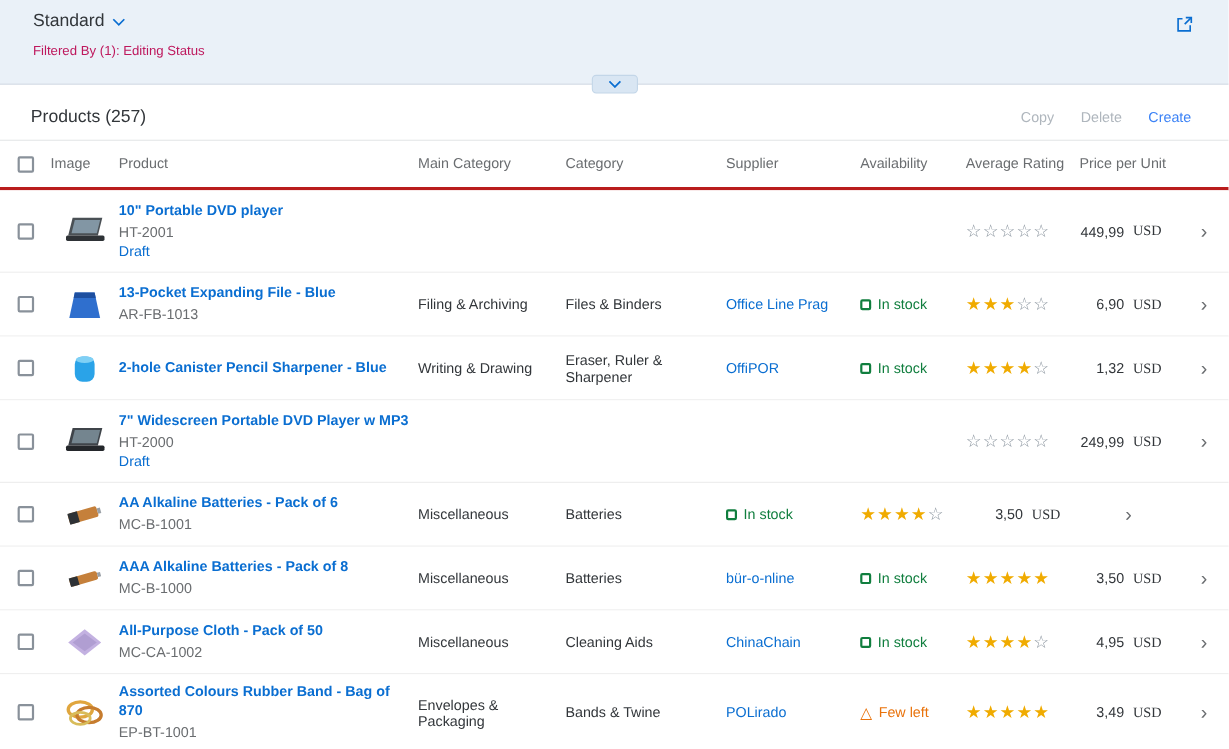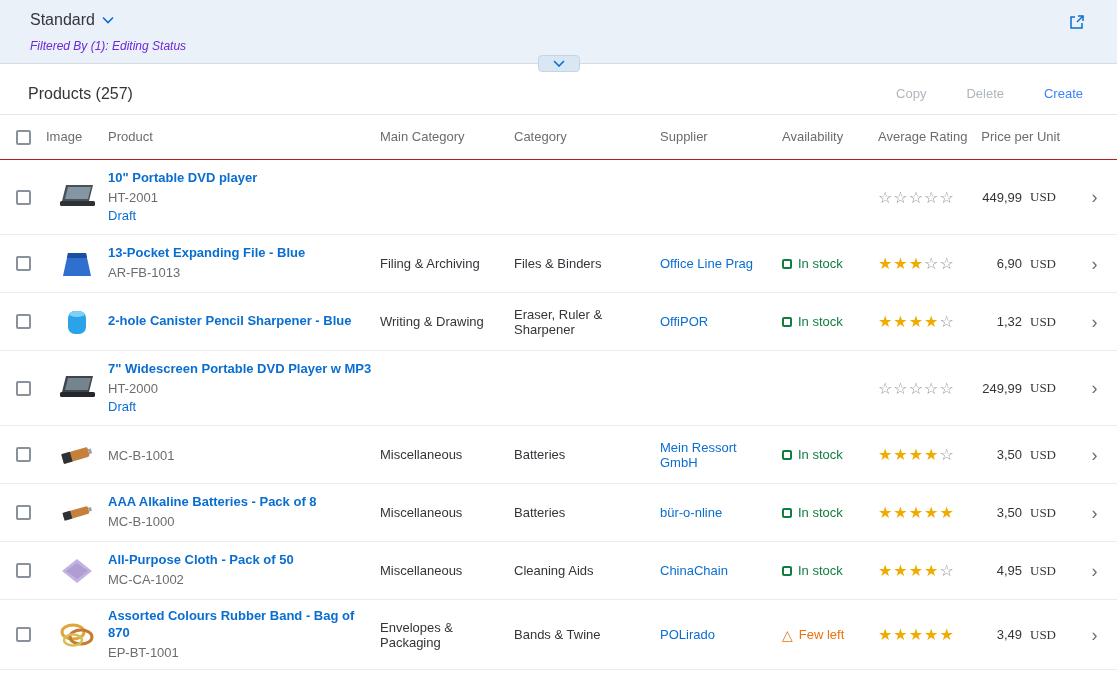--- a/index.html
+++ b/index.html
@@ -5,32 +5,32 @@
   * { box-sizing: border-box; }
   html,body { margin:0; padding:0; }
   body {
     width:1117px; height:681px; overflow:hidden;
     font-family:"Liberation Sans", sans-serif;
     background:#fff; color:#32363a; font-size:13px;
   }
 
   
   .filter-bar {
-    position:relative; height:64px;
+    position:relative; height:77px;
     background:#eaf1f8;
     border-bottom:1px solid #d5dce4;
   }
   .variant {
     position:absolute; left:30px; top:11px;
     display:flex; align-items:center; gap:7px;
     font-size:16px; color:#32363a; cursor:pointer;
   }
   .filtered-by {
     position:absolute; left:30px; top:39px;
-    font-size:12px; color:#6d28d9;font-style:italic;
+    font-size:12px; color:#be185d;
   }
   .share-btn {
     position:absolute; right:28px; top:10px;
     width:24px; height:24px; display:flex; align-items:center; justify-content:center;
     cursor:pointer;
   }
   .expander {
     position:absolute; left:50%; bottom:-9px; transform:translateX(-50%);
     width:42px; height:17px; background:#d9e6f3;
     border:1px solid #c3d6e8; border-radius:4px;
@@ -39,32 +39,32 @@
   }
 
   
   .table-card { margin-top:9px; background:#fff; }
   .toolbar {
     display:flex; align-items:center;
     height:42px; padding:0 28px;
     border-bottom:1px solid #e4e6e8;
   }
   .toolbar-title { font-size:16px; color:#32363a; flex:1; }
-  .tb-btn { margin-left:28px; font-size:13px; cursor:pointer; background:none; border:none; font-family:inherit;text-align:center; }
+  .tb-btn { margin-left:12px; font-size:13px; cursor:pointer; background:none; border:none; font-family:inherit;text-align:center; }
   .tb-btn.disabled { color:#afb6bd; cursor:default; }
   .tb-btn.primary { color:#3b82f6; }
 
   .grid {
     display:grid;
     grid-template-columns:46px 62px 272px 134px 146px 122px 96px 102px 92px 45px;
     align-items:center;
   }
   .thead {
     height:45px; color:#6a6d70; font-size:13px;
-    border-bottom:1px solid #b91c1c;
+    border-bottom:3px solid #b91c1c;
   }
   .thead .cell { line-height:1.15; }
   .cell { padding-right:8px; }
   .c-check { display:flex; justify-content:center; padding-right:0; }
   .c-img   { display:flex; justify-content:center; padding-right:0; }
   .c-price { text-align:right; padding-right:12px; }
   .c-chev  { text-align:center; padding-right:0; }
 
   .row {
     min-height:58px; border-bottom:1px solid #ebebeb;
@@ -287,25 +287,25 @@
       <svg width="42" height="26" viewBox="0 0 42 26">
             <g transform="rotate(-16 21 13)">
               <rect x="6" y="8" width="27" height="10" rx="2" fill="#c5803b"></rect>
               <rect x="6" y="8" width="9" height="10" fill="#2e3236"></rect>
               <rect x="33" y="10.5" width="3" height="5" fill="#9aa0a6"></rect>
             </g>
           </svg>
     </span>
       </div>
     <div class="cell">
+      <a class="pname">AA Alkaline Batteries - Pack of 6</a>
       <div class="pid">MC-B-1001</div>
     </div>
     <div class="cell">Miscellaneous</div>
     <div class="cell">Batteries</div>
-    <div class="cell"><a class="slink">Mein Ressort GmbH</a></div>
     <div class="cell">
         <span class="avail in">
           <span class="sq"></span>
           <span>In stock</span>
         </span>
       </div>
     <div class="cell stars"><span class="star on">★</span><span class="star on">★</span><span class="star on">★</span><span class="star on">★</span><span class="star off">☆</span></div>
     <div class="cell c-priceval">
       <span class="pnum">3,50</span>
         <span class="pcur">USD</span>

